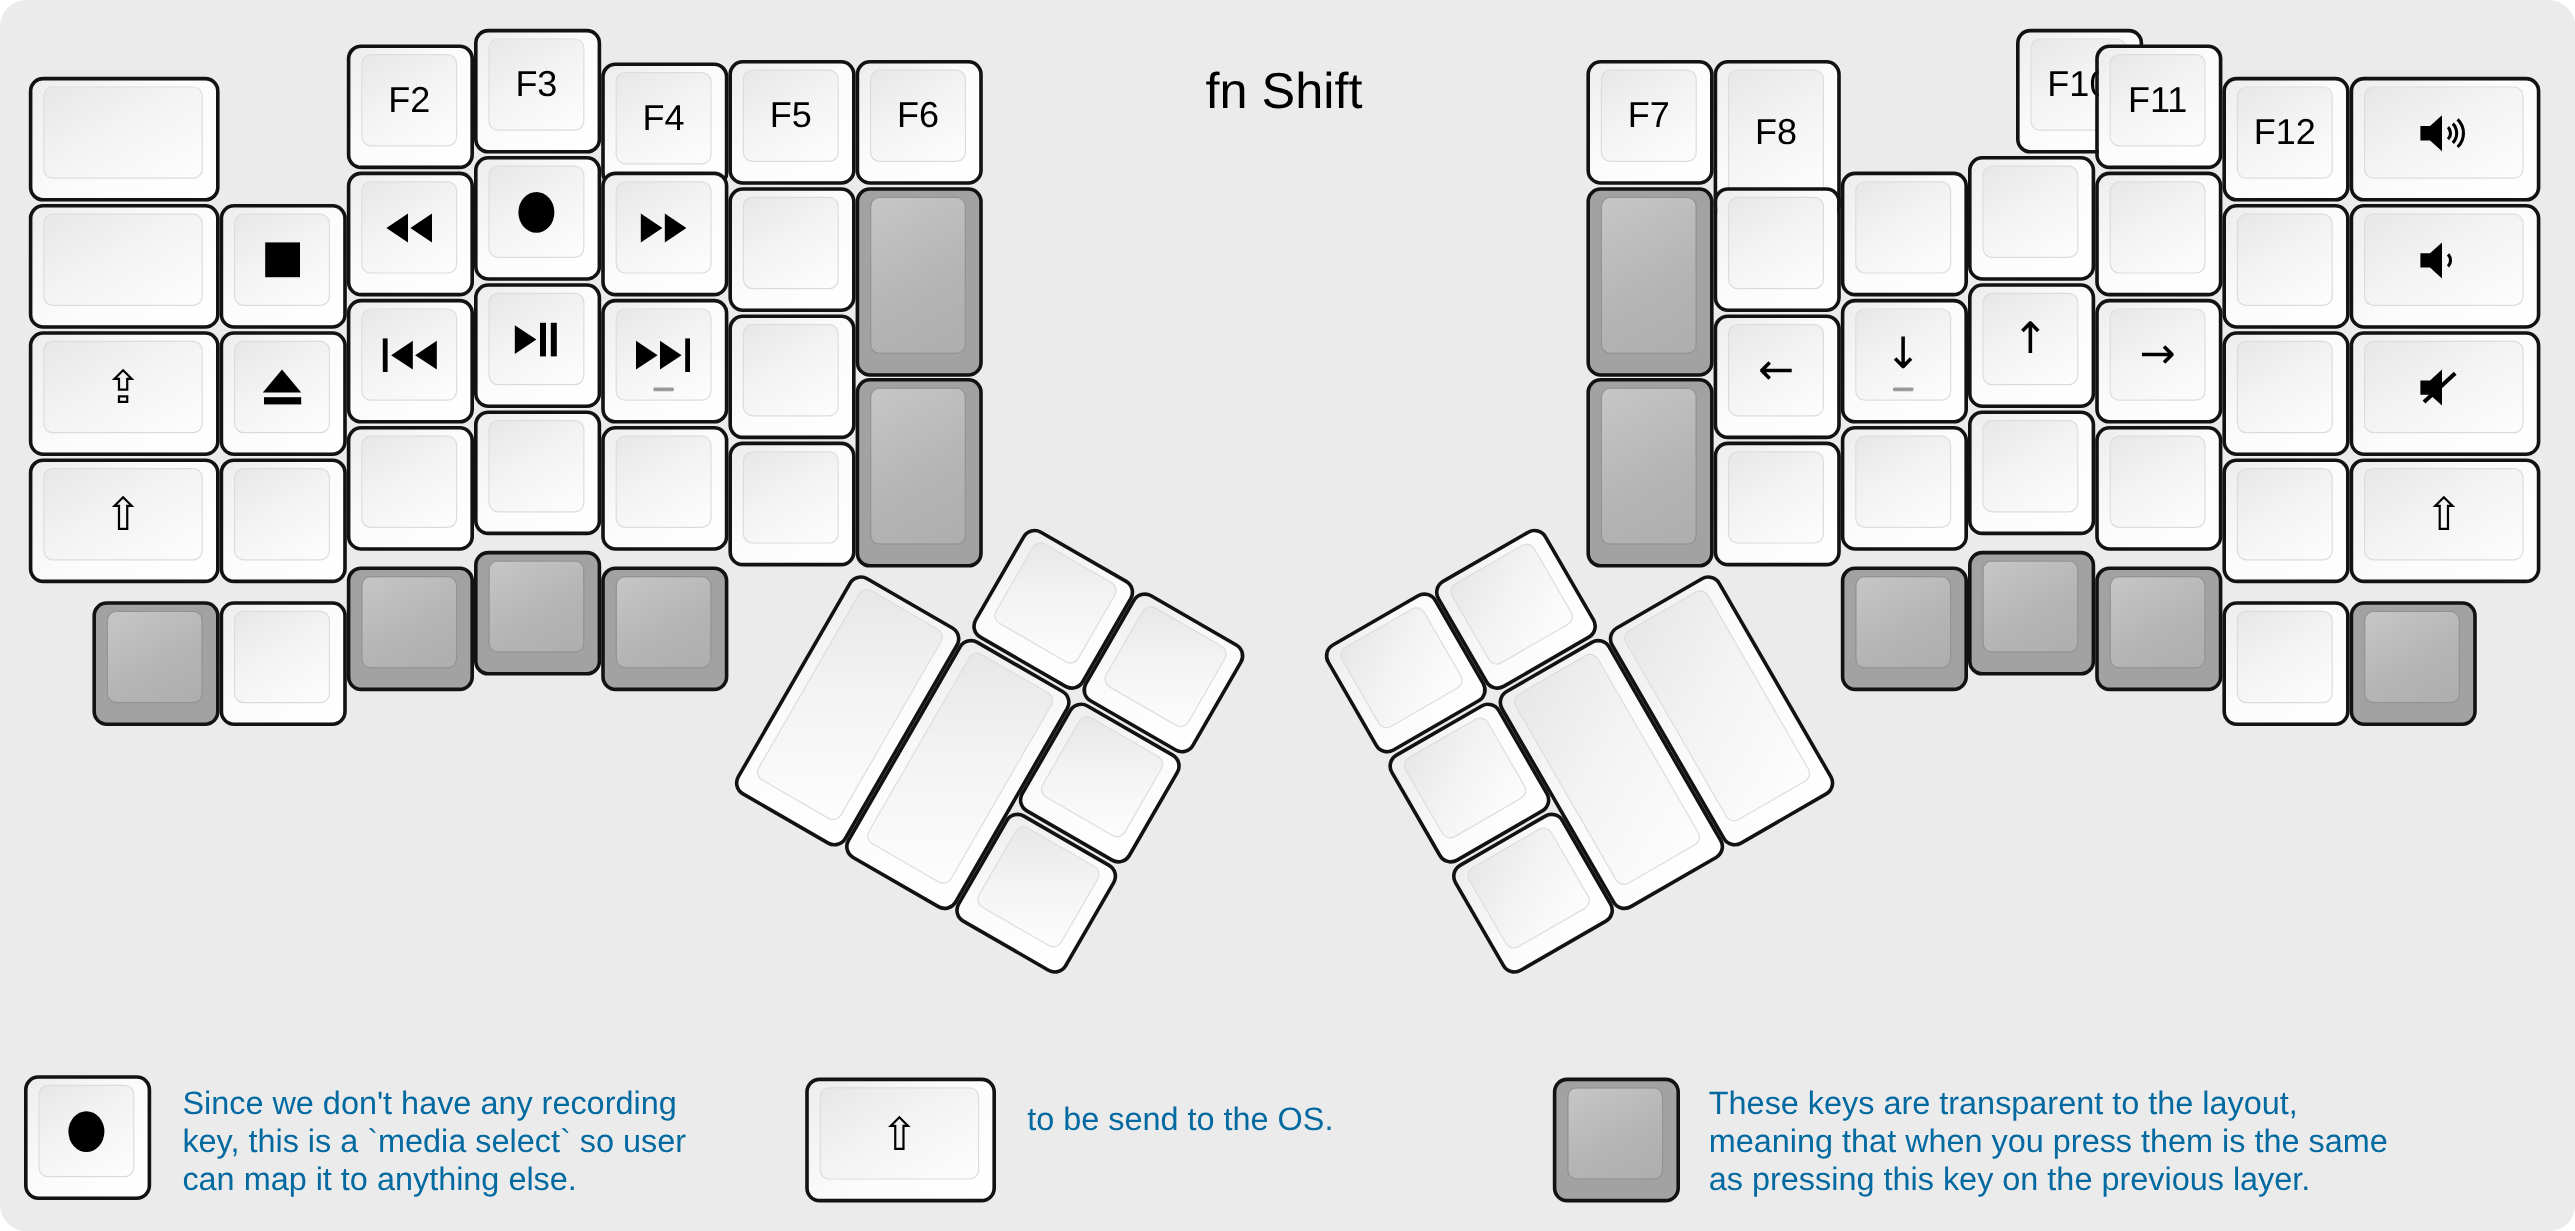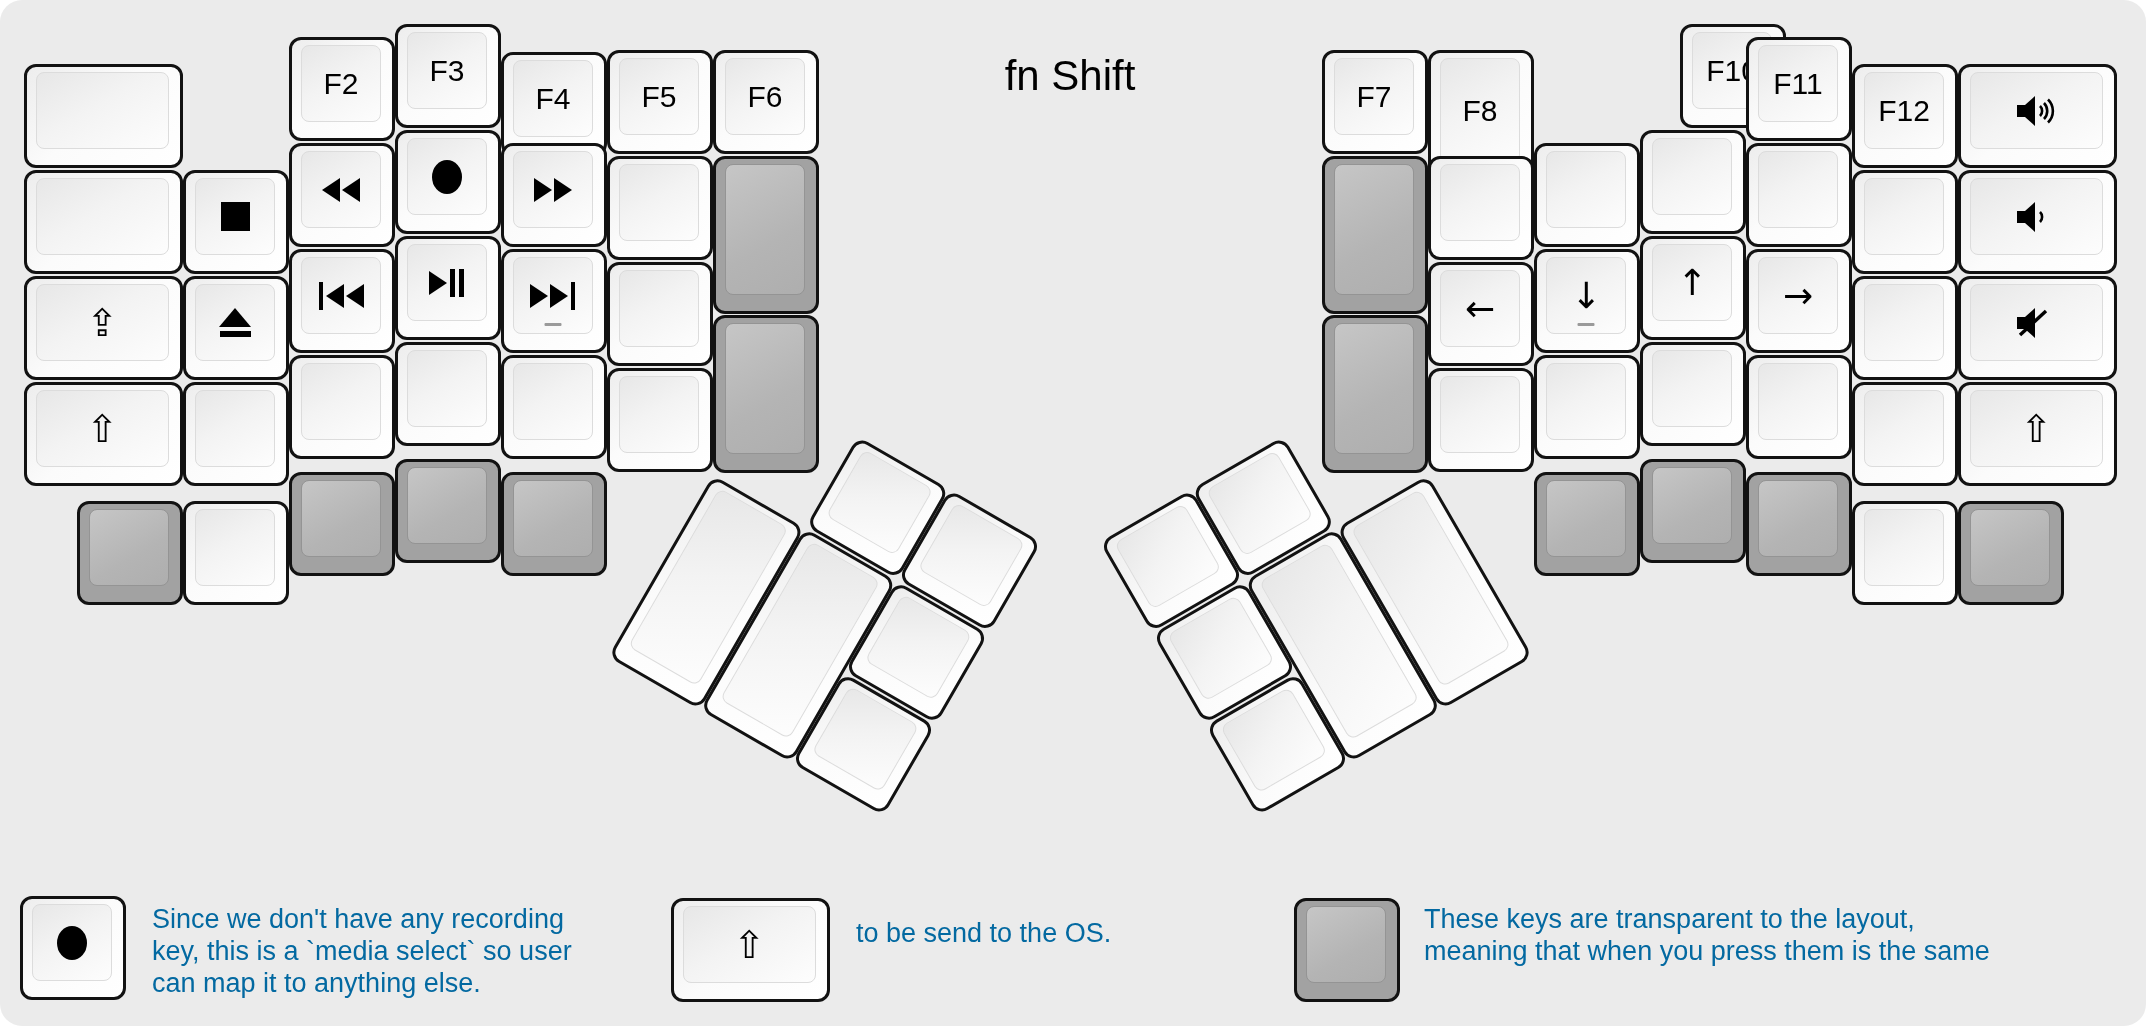--- a/index.html
+++ b/index.html
@@ -59,20 +59,21 @@
         <div>to be send to the OS.</div>
       </div>
       <div class="key gray" style="left: 1294px; top: 898px; width: 106px; height: 104px;">
         <div class="cap">
           <span class="g"></span>
         </div>
       </div>
       <div class="ltext" style="left: 1424px; top: 903px;">
         <div>These keys are transparent to the layout,</div>
         <div>meaning that when you press them is the same</div>
+        <div>as pressing this key on the previous layer.</div>
       </div>
     </div>
 <div class="key white" style="left: 24px; top: 64px; width: 159px; height: 104px;">
       <div class="cap">
         <span class="g"></span>
       </div>
     </div>
     <div class="key white" style="left: 24px; top: 170px; width: 159px; height: 104px;">
       <div class="cap">
         <span class="g"></span>

